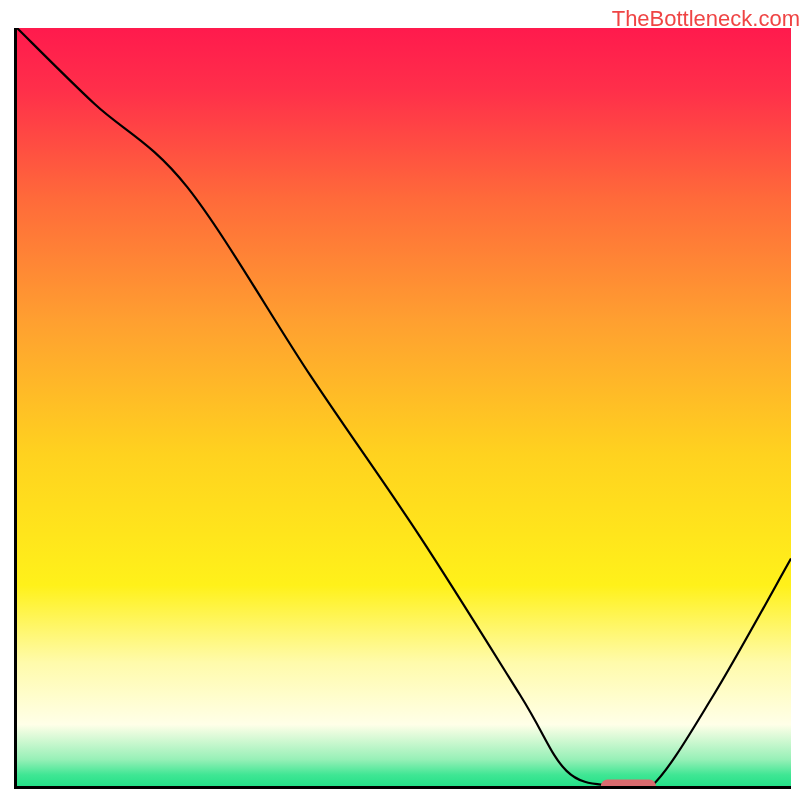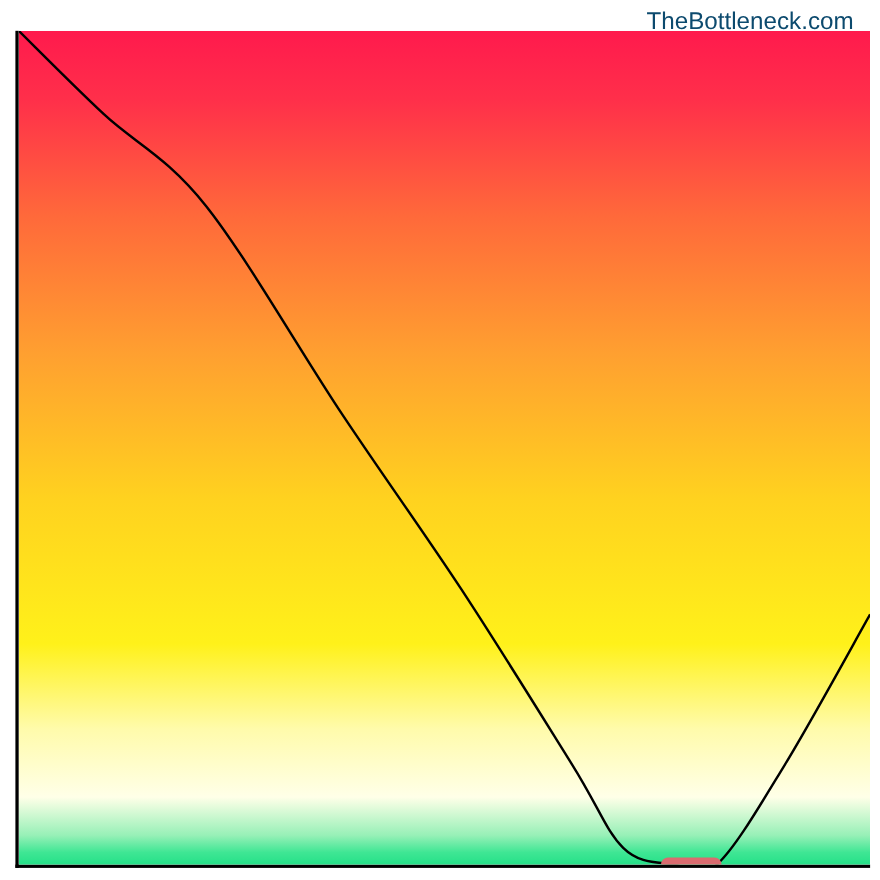--- a/index.html
+++ b/index.html
@@ -7,22 +7,22 @@
     padding: 0;
     width: 800px;
     height: 800px;
     position: relative;
     font-family: Arial, sans-serif;
     background: #fff;
   }
   .watermark {
     position: absolute;
     top: 6px;
-    right: 24px;
-    color: #0c4a6e;
+    right: 0;
+    color: #ef4444;
     font-size: 22px;
     font-family: Arial, sans-serif;
     z-index: 10;
   }
   .chart-area {
     position: absolute;
     left: 14px;
     top: 28px;
     width: 774px;
     height: 758px;

